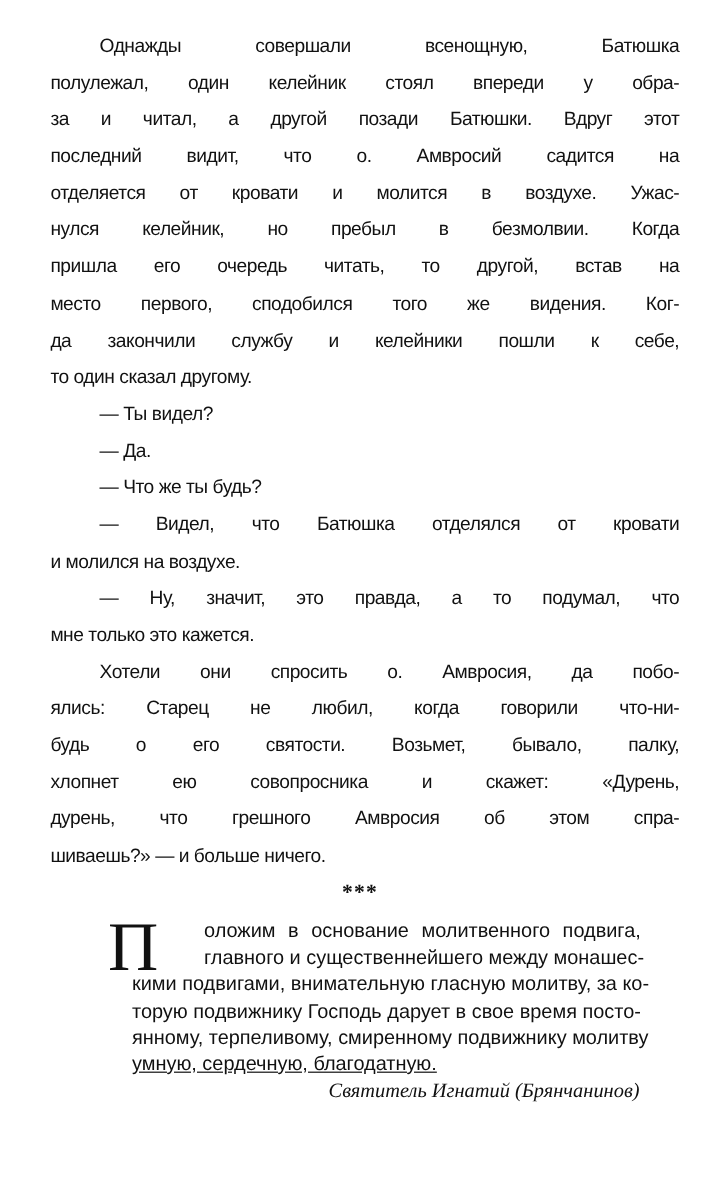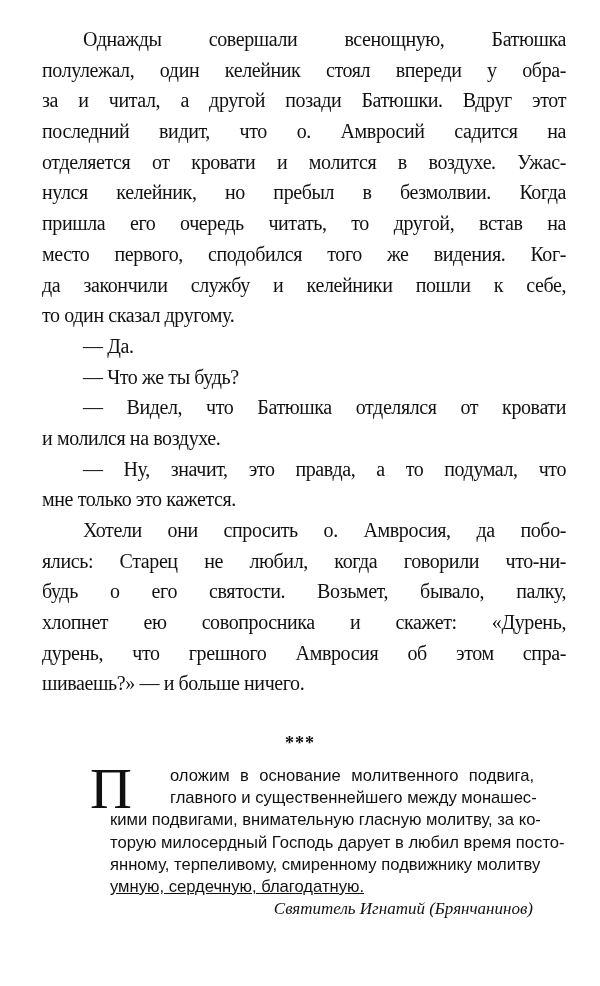--- a/index.html
+++ b/index.html
@@ -1,19 +1,19 @@
 <!DOCTYPE html>
 <html><head>
   <meta charset="utf-8">
   <style>
     html, body { margin: 0; padding: 0; background: #ffffff; }
     body { width: 600px; height: 986px; position: relative; overflow: hidden; color: #111; }
     .main {
       position: absolute; left: 42px; top: 24px; width: 524px;
-      font-family: Liberation Serif, serif; font-size: 20px; line-height: 30.7px;
+      font-family: Liberation Sans, sans-serif; font-size: 16px; line-height: 30.7px;
       letter-spacing: -0.4px;
     }
     .line { display: block; white-space: nowrap; text-align: justify; text-align-last: justify; height: 30.7px; }
     .line.last { text-align-last: left; }
     .ind { padding-left: 41px; }
     .stars {
       position: absolute; left: 0; width: 600px; top: 733px; text-align: center;
       font-family: "Liberation Serif", serif; font-size: 18px; font-weight: bold; letter-spacing: 1px;
     }
     .quote {
@@ -43,20 +43,21 @@
   <span class="line ind">Однажды совершали всенощную, Батюшка</span>
   <span class="line">полулежал, один келейник стоял впереди у обра-</span>
   <span class="line">за и читал, а другой позади Батюшки. Вдруг этот</span>
   <span class="line">последний видит, что о. Амвросий садится на</span>
   <span class="line">отделяется от кровати и молится в воздухе. Ужас-</span>
   <span class="line">нулся келейник, но пребыл в безмолвии. Когда</span>
   <span class="line">пришла его очередь читать, то другой, встав на</span>
   <span class="line">место первого, сподобился того же видения. Ког-</span>
   <span class="line">да закончили службу и келейники пошли к себе,</span>
   <span class="line last">то один сказал другому.</span>
+  <span class="line ind last">— Ты видел?</span>
   <span class="line ind last">— Да.</span>
   <span class="line ind last">— Что же ты будь?</span>
   <span class="line ind">— Видел, что Батюшка отделялся от кровати</span>
   <span class="line last">и молился на воздухе.</span>
   <span class="line ind">— Ну, значит, это правда, а то подумал, что</span>
   <span class="line last">мне только это кажется.</span>
   <span class="line ind">Хотели они спросить о. Амвросия, да побо-</span>
   <span class="line">ялись: Старец не любил, когда говорили что-ни-</span>
   <span class="line">будь о его святости. Возьмет, бывало, палку,</span>
   <span class="line">хлопнет ею совопросника и скажет: «Дурень,</span>
@@ -64,20 +65,20 @@
   <span class="line last">шиваешь?» — и больше ничего.</span>
 </div>
 
 <div class="stars">***</div>
 
 <div class="quote">
   <span class="dropcap">П</span>
   <span class="qline dc" style="padding-left:60px">оложим в основание молитвенного подвига,</span>
   <span class="qline dc" style="padding-left:60px">главного и существеннейшего между монашес-</span>
   <span class="qline">кими подвигами, внимательную гласную молитву, за ко-</span>
-  <span class="qline">торую милосердный Господь дарует в любил время посто-</span>
+  <span class="qline">торую подвижнику Господь дарует в свое время посто-</span>
   <span class="qline">янному, терпеливому, смиренному подвижнику молитву</span>
   <span class="qline last">умную, сердечную, благодатную.</span>
 </div>
 
 <div class="attrib">Святитель Игнатий (Брянчанинов)</div>
 
 <div class="pagenum">26</div>
 
 </body></html>

